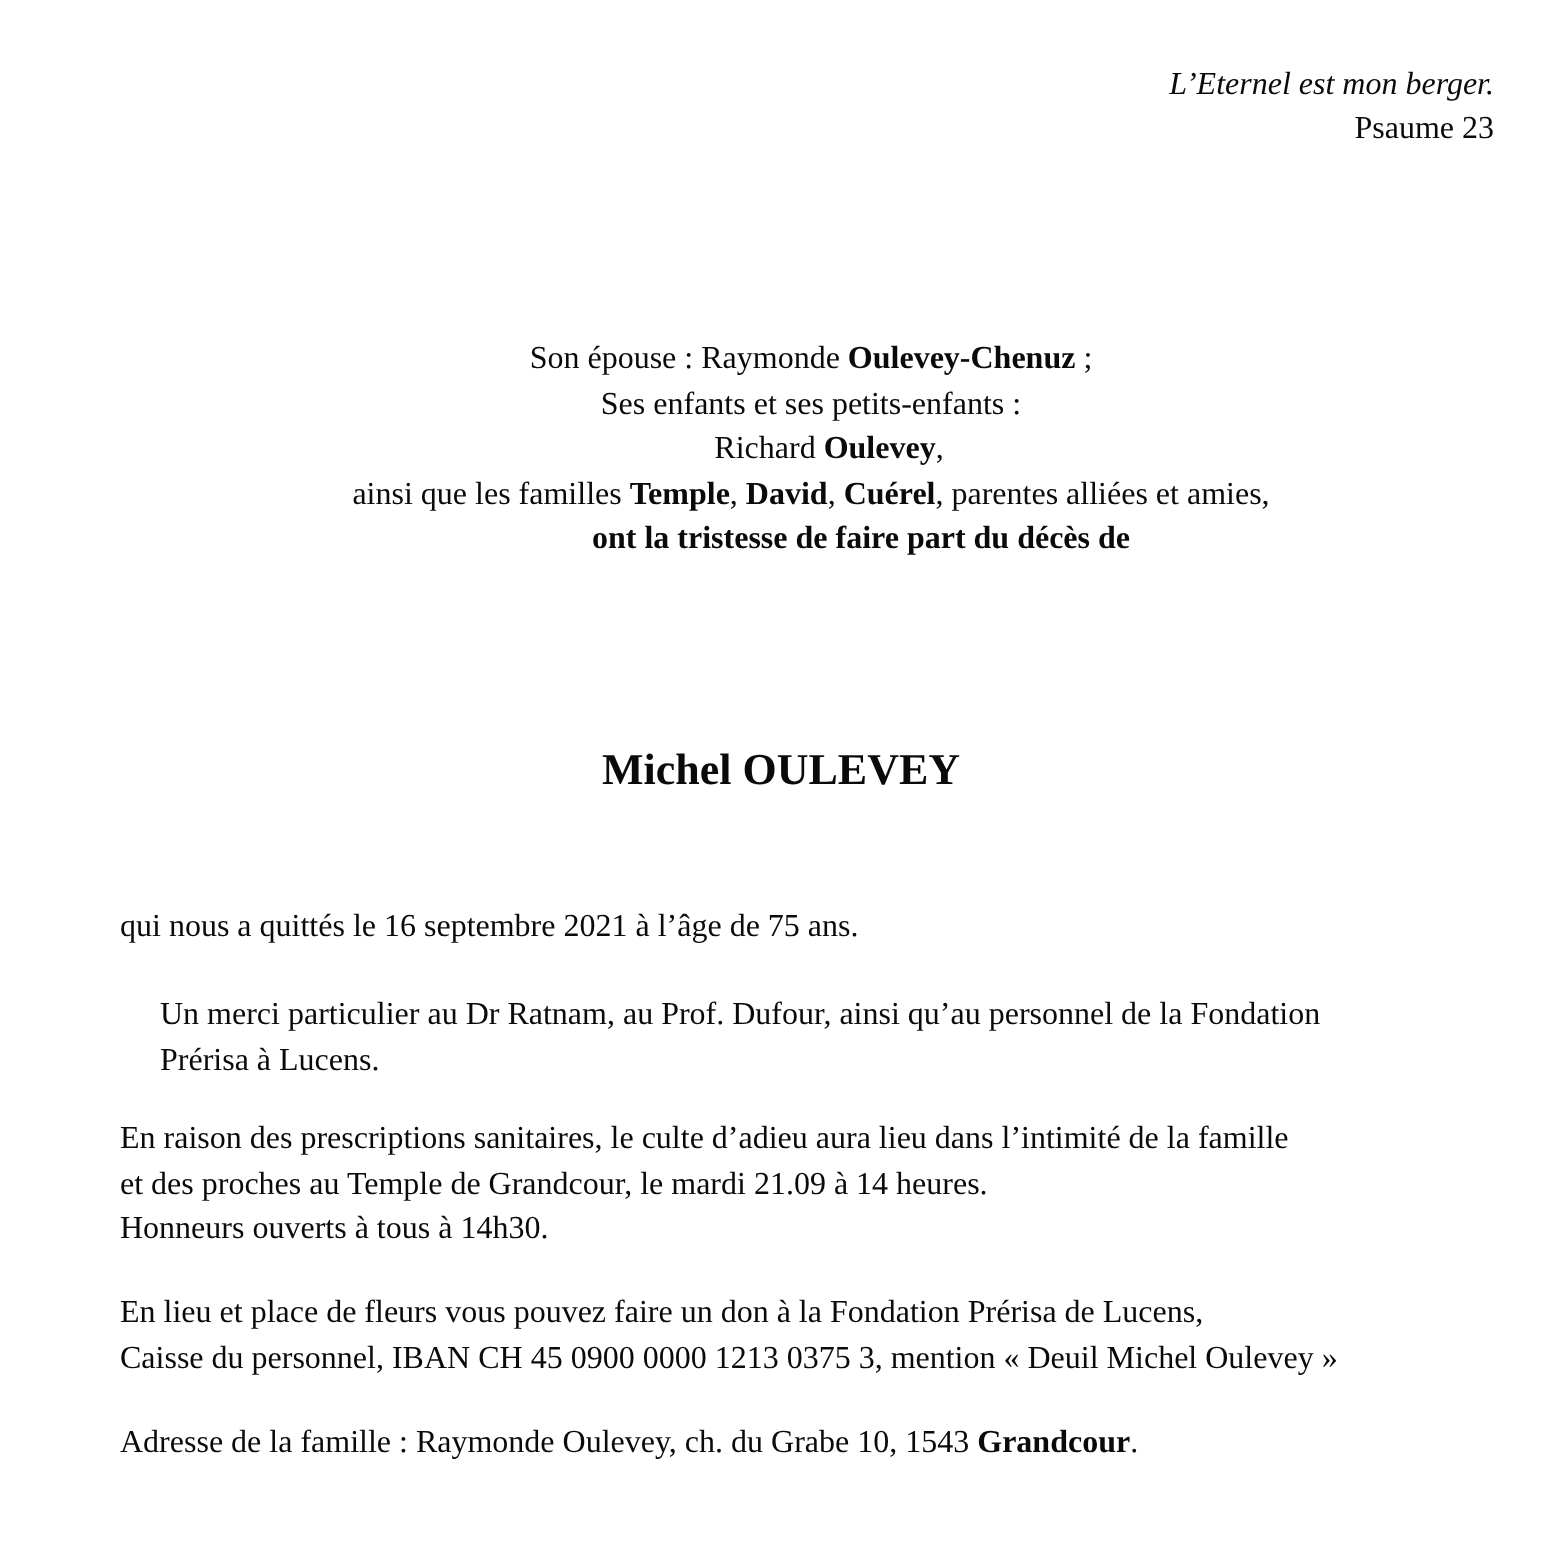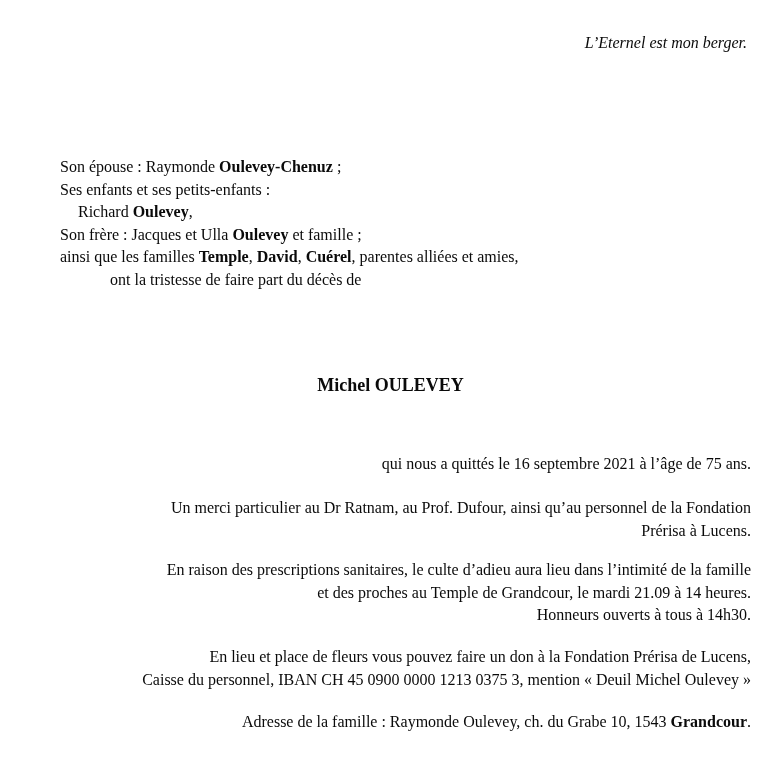--- a/index.html
+++ b/index.html
@@ -18,66 +18,66 @@
     position: absolute;
     top: 32px;
     right: 34px;
     text-align: right;
     line-height: 22px;
     margin-left: 20px;
   }
   .epigraph .quote { font-style: italic; }
   .intro {
     position: absolute;
-    top: 156px;
+    top: 169px;
     left: 60px;
     right: 30px;
+    text-align: center;
   }
   .line { white-space: nowrap; }
   .indent-1 { padding-left: 18px; }
-  .indent-2 { padding-left: 50px; }
+  .indent-2 { padding-left: 50px; font-weight: bold; }
   .b { font-weight: bold; }
   .main-title {
     position: absolute;
     top: 371px;
     left: 0;
     width: 100%;
     margin: 0;
     text-align: center;
-    font-size: 18px;
+    font-size: 22px;
     font-weight: bold;
     line-height: 28px;
   }
   .para {
     position: absolute;
     left: 60px;
     right: 30px;
     margin: 0;
-    text-align: right;
   }
   .p-death    { top: 453px; }
   .p-thanks   { top: 497px; margin-left: 20px; }
   .p-ceremony { top: 559px; }
   .p-donation { top: 646px; }
   .p-address  { top: 711px; }
 </style>
 </head>
 <body>
 
 <div class="page">
 
   <div class="epigraph">
     <div class="quote">L’Eternel est mon berger.</div>
+    <div class="source">Psaume 23</div>
   </div>
 
   <div class="intro">
     <div class="line"><span>Son épouse : Raymonde </span><span class="b">Oulevey-Chenuz</span><span> ;</span></div>
     <div class="line"><span>Ses enfants et ses petits-enfants :</span></div>
     <div class="line indent-1"><span>Richard </span><span class="b">Oulevey</span><span>,</span></div>
-    <div class="line"><span>Son frère : Jacques et Ulla </span><span class="b">Oulevey</span><span> et famille ;</span></div>
     <div class="line"><span>ainsi que les familles </span><span class="b">Temple</span><span>, </span><span class="b">David</span><span>, </span><span class="b">Cuérel</span><span>, parentes alliées et amies,</span></div>
     <div class="line indent-2"><span>ont la tristesse de faire part du décès de</span></div>
   </div>
 
   <h1 class="main-title">Michel OULEVEY</h1>
 
   <p class="para p-death">qui nous a quittés le 16 septembre 2021 à l’âge de 75 ans.</p>
 
   <div class="para p-thanks">
     <div class="line">Un merci particulier au Dr Ratnam, au Prof. Dufour, ainsi qu’au personnel de la Fondation</div>

